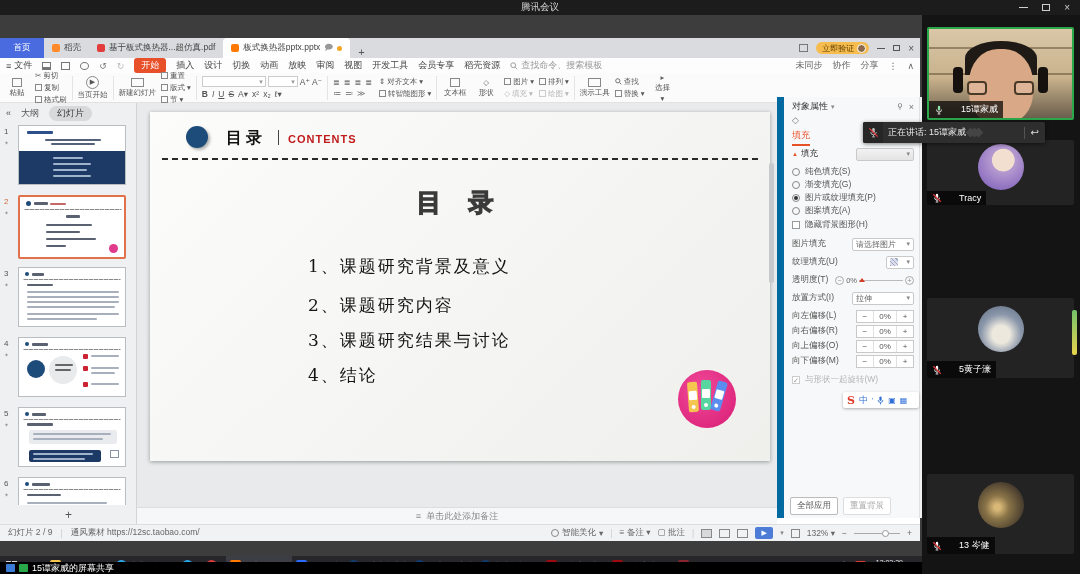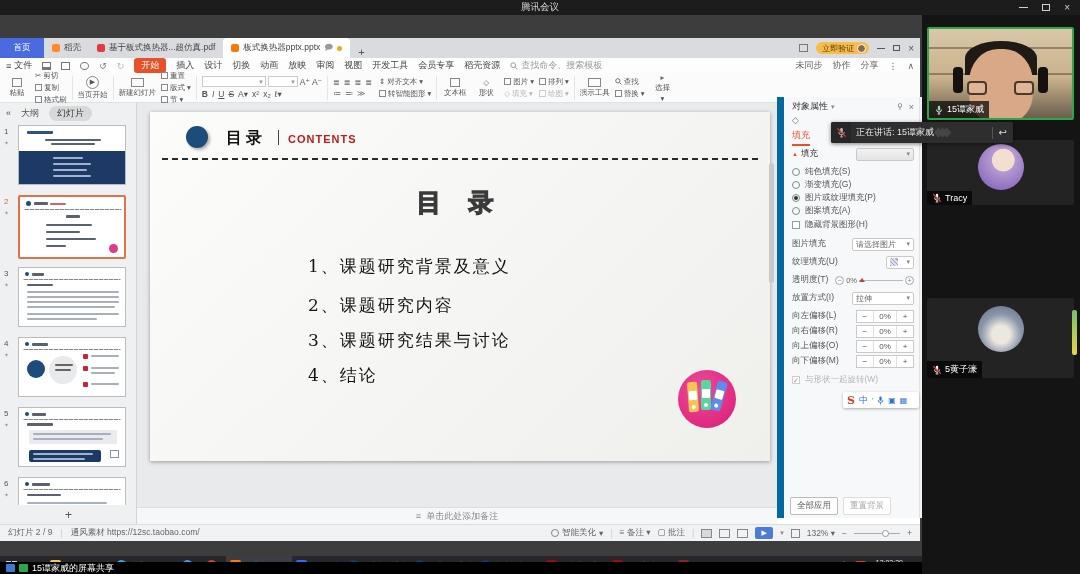--- a/index.html
+++ b/index.html
@@ -152,34 +152,34 @@
 
 
 #sharebar{left:0;top:562px;width:922px;height:12px;background:#000;display:flex;align-items:center;gap:4px;padding-left:6px}
 #sharebar .txt{color:#fff;font-size:9px}
 .shic{width:9px;height:8px;background:#3a7bd5;border-radius:1px}
 .shic.g{background:#2aa84a}
 
 
 #sidebar{left:922px;top:15px;width:158px;height:559px;background:#141414}
 .tile{position:absolute;left:5px;width:147px;background:#232323;border-radius:2px;overflow:hidden}
-.tile .name{position:absolute;left:0;bottom:0;background:rgba(0,0,0,.7);display:flex;align-items:center;gap:3px;padding:2px 5px;color:#fff;font-size:9px;white-space:nowrap}
+.tile .name{position:absolute;left:0;bottom:0;background:rgba(0,0,0,.7);display:flex;align-items:center;gap:17px;padding:2px 5px;color:#fff;font-size:9px;white-space:nowrap}
 .avatar{position:absolute;left:50%;top:8px;transform:translateX(-50%);width:46px;height:46px;border-radius:50%}
 .badge{width:11px;height:11px;background:#f59a23;border-radius:2px;display:flex;align-items:center;justify-content:center}
 .badge i{width:5px;height:5px;background:#fff;border-radius:50%}
 #tile1{top:12px;height:93px;border:2px solid #2aa84a;background:linear-gradient(180deg,#d9c7a8 0%,#c9b28c 55%,#6b5e4d 100%)}
 #tile1 .shelf{position:absolute;left:0;width:100%;height:2px;background:rgba(90,70,45,.5)}
 #face{position:absolute;left:50%;top:20px;transform:translateX(-50%);width:64px;height:74px;background:#d9a886;border-radius:45% 45% 40% 40%}
 #hair{position:absolute;left:50%;top:12px;transform:translateX(-50%);width:72px;height:34px;background:#1f1a16;border-radius:50% 50% 0 0}
 .phone{position:absolute;top:38px;width:10px;height:26px;background:#14110e;border-radius:4px}
 .glass{position:absolute;top:52px;width:20px;height:14px;border:2px solid #4a3a28;border-radius:4px;background:rgba(255,255,255,.15)}
 #scrollmark{position:absolute;left:150px;top:295px;width:5px;height:45px;background:linear-gradient(#74c26b,#e8d44d);border-radius:2px}
 
 
-#toast{left:831px;top:122px;width:182px;height:21px;background:#2e2e2e;border-radius:2px;box-shadow:0 1px 4px rgba(0,0,0,.5);display:flex;align-items:center;z-index:5}
+#toast{left:863px;top:122px;width:182px;height:21px;background:#2e2e2e;border-radius:2px;box-shadow:0 1px 4px rgba(0,0,0,.5);display:flex;align-items:center;z-index:5}
 #toast .mbox{width:20px;height:21px;background:#262626;display:flex;align-items:center;justify-content:center;border-radius:2px 0 0 2px}
 #toast .tt{color:#e8e8e8;font-size:9px;margin-left:5px;white-space:nowrap}
 #toast .dias{display:flex;margin-left:4px}
 #toast .dias i{width:7px;height:7px;background:#454545;transform:rotate(45deg);margin-left:-3px}
 #toast .dv{width:1px;height:12px;background:#555;margin:0 6px 0 auto}
 #toast .rp{color:#ddd;font-size:10px;margin-right:6px}
 </style>
 </head>
 <body>
 
@@ -794,20 +794,32 @@
             <rect x="4.6" y="1" width="2.8" height="5.6" rx="1.4" fill="#fff"></rect>
             <path d="M3 5.5a3 3 0 0 0 6 0" fill="none" stroke="#fff"></path>
             <path d="M6 8.5v2M4.4 10.8h3.2" stroke="#fff"></path>
             <line x1="1.5" y1="1.5" x2="10.5" y2="10.5" stroke="#e03a3a" stroke-width="1.5"></line>
           </svg>
         <span>5黄子濠</span>
       </div>
     </div>
 
 
+    <div class="tile" style="top:459px;height:80px">
+      <div class="avatar" style="background:radial-gradient(circle at 42% 55%,#d9b878 8%,#8a7448 32%,#3d342a 78%)"></div>
+      <div class="name">
+        <svg width="10" height="10" viewBox="0 0 12 12">
+            <rect x="4.6" y="1" width="2.8" height="5.6" rx="1.4" fill="#fff"></rect>
+            <path d="M3 5.5a3 3 0 0 0 6 0" fill="none" stroke="#fff"></path>
+            <path d="M6 8.5v2M4.4 10.8h3.2" stroke="#fff"></path>
+            <line x1="1.5" y1="1.5" x2="10.5" y2="10.5" stroke="#e03a3a" stroke-width="1.5"></line>
+          </svg>
+        <span>13 岑健</span>
+      </div>
+    </div>
 
     <div id="scrollmark"></div>
   </div>
 
   <div id="toast" class="abs">
     <span class="mbox">
       <svg width="11" height="11" viewBox="0 0 12 12">
           <rect x="4.6" y="1" width="2.8" height="5.6" rx="1.4" fill="#bbb"></rect>
           <path d="M3 5.5a3 3 0 0 0 6 0" fill="none" stroke="#bbb"></path>
           <path d="M6 8.5v2M4.4 10.8h3.2" stroke="#bbb"></path>

